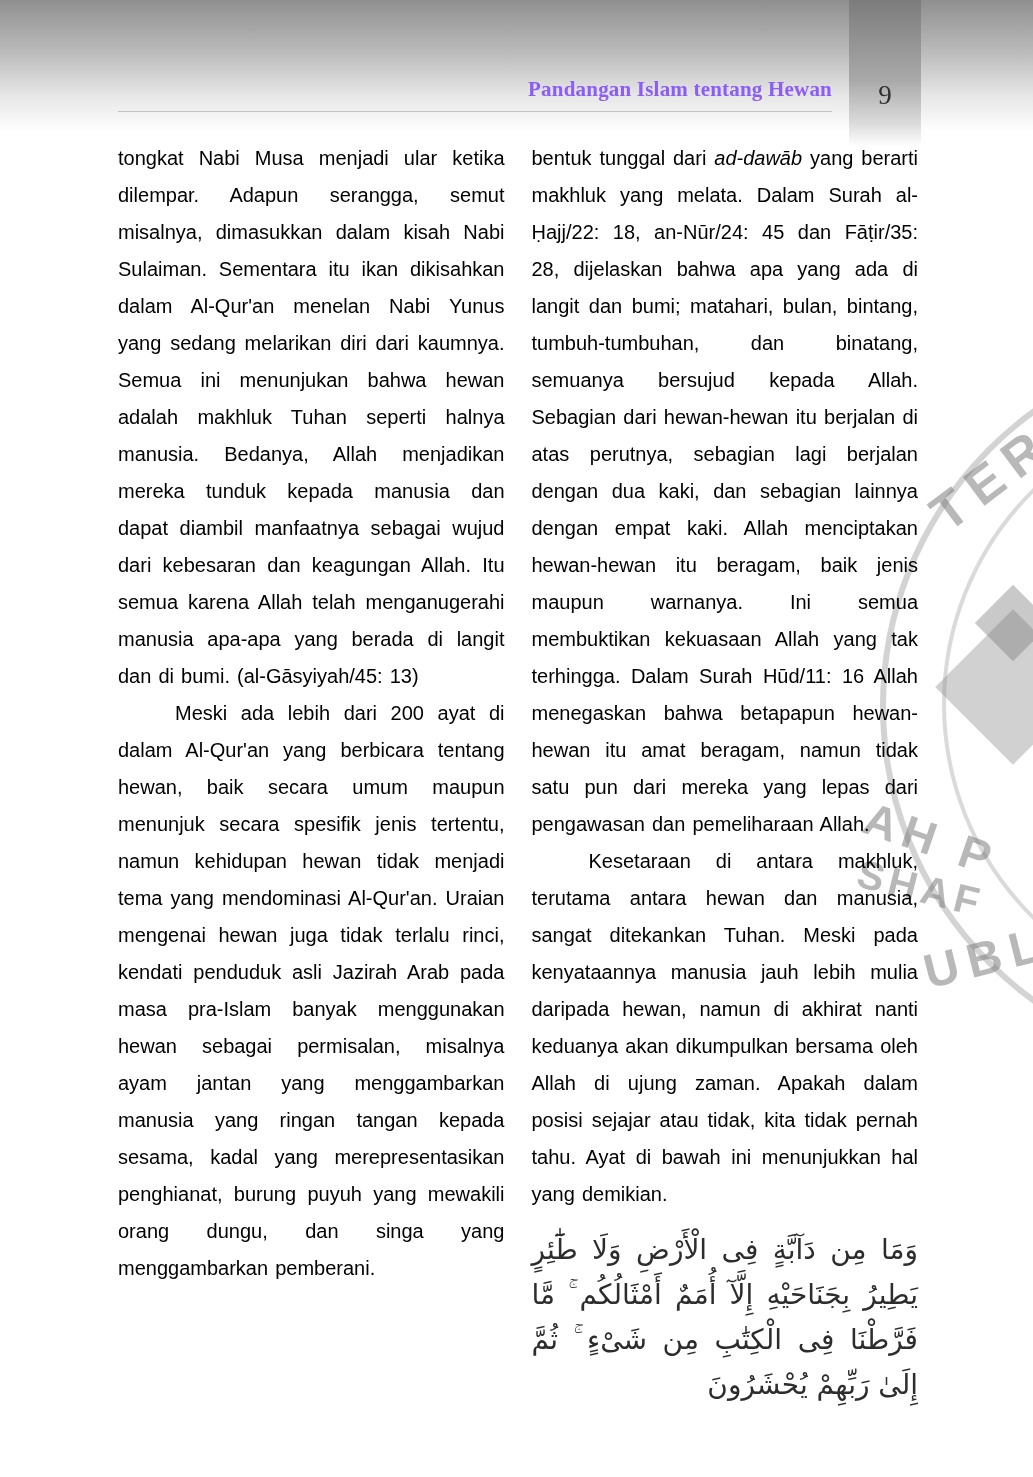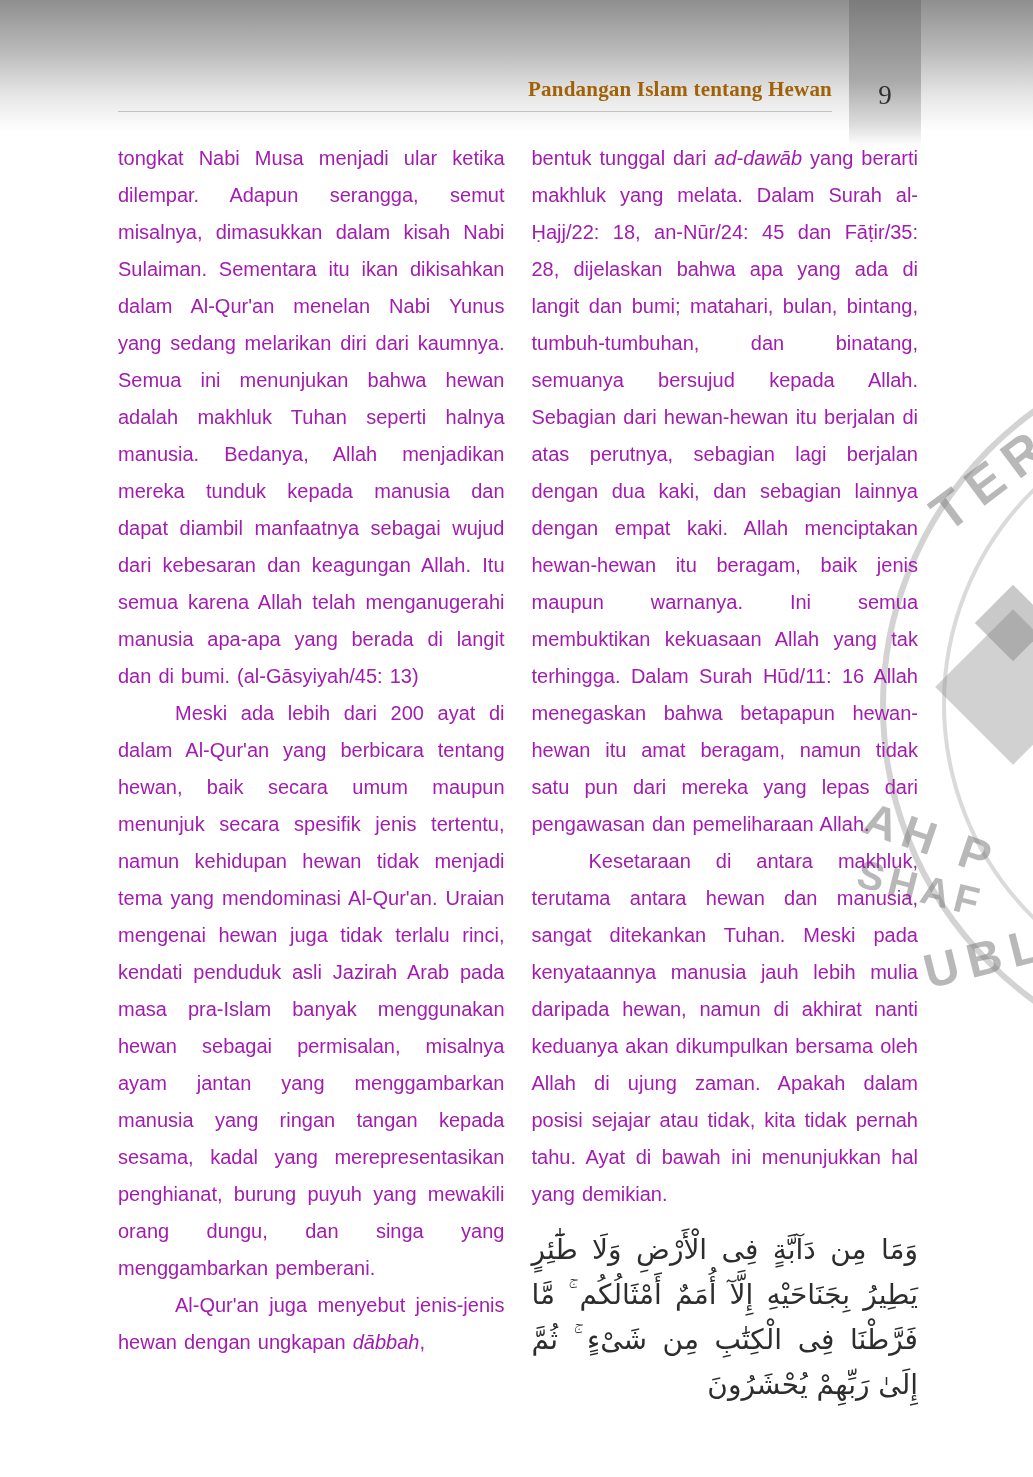--- a/index.html
+++ b/index.html
@@ -24,21 +24,21 @@
     position:absolute;top:80px;left:849px;width:72px;
     text-align:center;
     font-family:"Liberation Serif",serif;
     font-size:27px;color:#2f2f2f;
   }
   .running-title{
     position:absolute;top:77px;left:118px;width:714px;
     text-align:right;
     font-family:"Liberation Serif",serif;
     font-weight:600;
-    font-size:21px;color:#a16207;
+    font-size:21px;color:#8b5cf6;
     letter-spacing:.2px;
   }
   .header-rule{
     position:absolute;top:111px;left:118px;width:714px;height:1px;
     background:#c3c3c3;
   }
   
   .stamp-ring-outer{
     position:absolute;left:880px;top:340px;width:720px;height:720px;
     border:6px solid rgba(145,145,145,.40);border-radius:50%;
@@ -72,21 +72,21 @@
   .columns{
     position:absolute;top:140px;left:118px;width:800px;
     display:flex;gap:27px;
   }
   .col{flex:1;min-width:0;}
   .para{
     margin:0;
     text-align:justify;
     font-size:20px;
     line-height:37px;
-    color:#a21caf;
+    color:#000000;
     word-spacing:1.5px;
   }
   .para.indent{text-indent:57px;}
   .para em{}
   .arabic{
     direction:rtl;
     text-align:justify;
     font-family:"DejaVu Sans",sans-serif;
     font-size:28px;
     line-height:45px;
@@ -114,21 +114,20 @@
   <div class="emblem-inner"></div>
 
   <div class="running-title">Pandangan Islam tentang Hewan</div>
   <div class="page-number">9</div>
   <div class="header-rule"></div>
 
   <div class="columns">
     <div class="col" id="left-col">
         <p class="para"><span>tongkat Nabi Musa menjadi ular ketika dilempar. Adapun serangga, semut misalnya, dimasukkan dalam kisah Nabi Sulaiman. Sementara itu ikan dikisahkan dalam Al-Qur'an menelan Nabi Yunus yang sedang melarikan diri dari kaumnya. Semua ini menunjukan bahwa hewan adalah makhluk Tuhan seperti halnya manusia. Bedanya, Allah menjadikan mereka tunduk kepada manusia dan dapat diambil manfaatnya sebagai wujud dari kebesaran dan keagungan Allah. Itu semua karena Allah telah menganugerahi manusia apa-apa yang berada di langit dan di bumi. (al-Gāsyiyah/45: 13)</span></p>
         <p class="para indent"><span>Meski ada lebih dari 200 ayat di dalam Al-Qur'an yang berbicara tentang hewan, baik secara umum maupun menunjuk secara spesifik jenis tertentu, namun kehidupan hewan tidak menjadi tema yang mendominasi Al-Qur'an. Uraian mengenai hewan juga tidak terlalu rinci, kendati penduduk asli Jazirah Arab pada masa pra-Islam banyak menggunakan hewan sebagai permisalan, misalnya ayam jantan yang menggambarkan manusia yang ringan tangan kepada sesama, kadal yang merepresentasikan penghianat, burung puyuh yang mewakili orang dungu, dan singa yang menggambarkan pemberani.</span></p>
-        <p class="para indent"><span>Al-Qur'an juga menyebut jenis-jenis hewan dengan ungkapan </span><em>dābbah</em><span>,</span></p>
       </div>
     <div class="col" id="right-col">
 
     <p class="para"><span>bentuk tunggal dari </span><em>ad-dawāb</em><span> yang berarti makhluk yang melata. Dalam Surah al-Ḥajj/22: 18, an-Nūr/24: 45 dan Fāṭir/35: 28, dijelaskan bahwa apa yang ada di langit dan bumi; matahari, bulan, bintang, tumbuh-tumbuhan, dan binatang, semuanya bersujud kepada Allah. Sebagian dari hewan-hewan itu berjalan di atas perutnya, sebagian lagi berjalan dengan dua kaki, dan sebagian lainnya dengan empat kaki. Allah menciptakan hewan-hewan itu beragam, baik jenis maupun warnanya. Ini semua membuktikan kekuasaan Allah yang tak terhingga. Dalam Surah Hūd/11: 16 Allah menegaskan bahwa betapapun hewan-hewan itu amat beragam, namun tidak satu pun dari mereka yang lepas dari pengawasan dan pemeliharaan Allah.</span></p>
         <p class="para indent"><span>Kesetaraan di antara makhluk, terutama antara hewan dan manusia, sangat ditekankan Tuhan. Meski pada kenyataannya manusia jauh lebih mulia daripada hewan, namun di akhirat nanti keduanya akan dikumpulkan bersama oleh Allah di ujung zaman. Apakah dalam posisi sejajar atau tidak, kita tidak pernah tahu. Ayat di bawah ini menunjukkan hal yang demikian.</span></p>
         <p class="arabic" dir="rtl">وَمَا مِن دَآبَّةٍ فِى الْأَرْضِ وَلَا طَٰٓئِرٍ يَطِيرُ بِجَنَاحَيْهِ إِلَّآ أُمَمٌ أَمْثَالُكُم ۚ مَّا فَرَّطْنَا فِى الْكِتَٰبِ مِن شَىْءٍ ۚ ثُمَّ إِلَىٰ رَبِّهِمْ يُحْشَرُونَ</p>
       </div>
   </div>
 
 </div>

